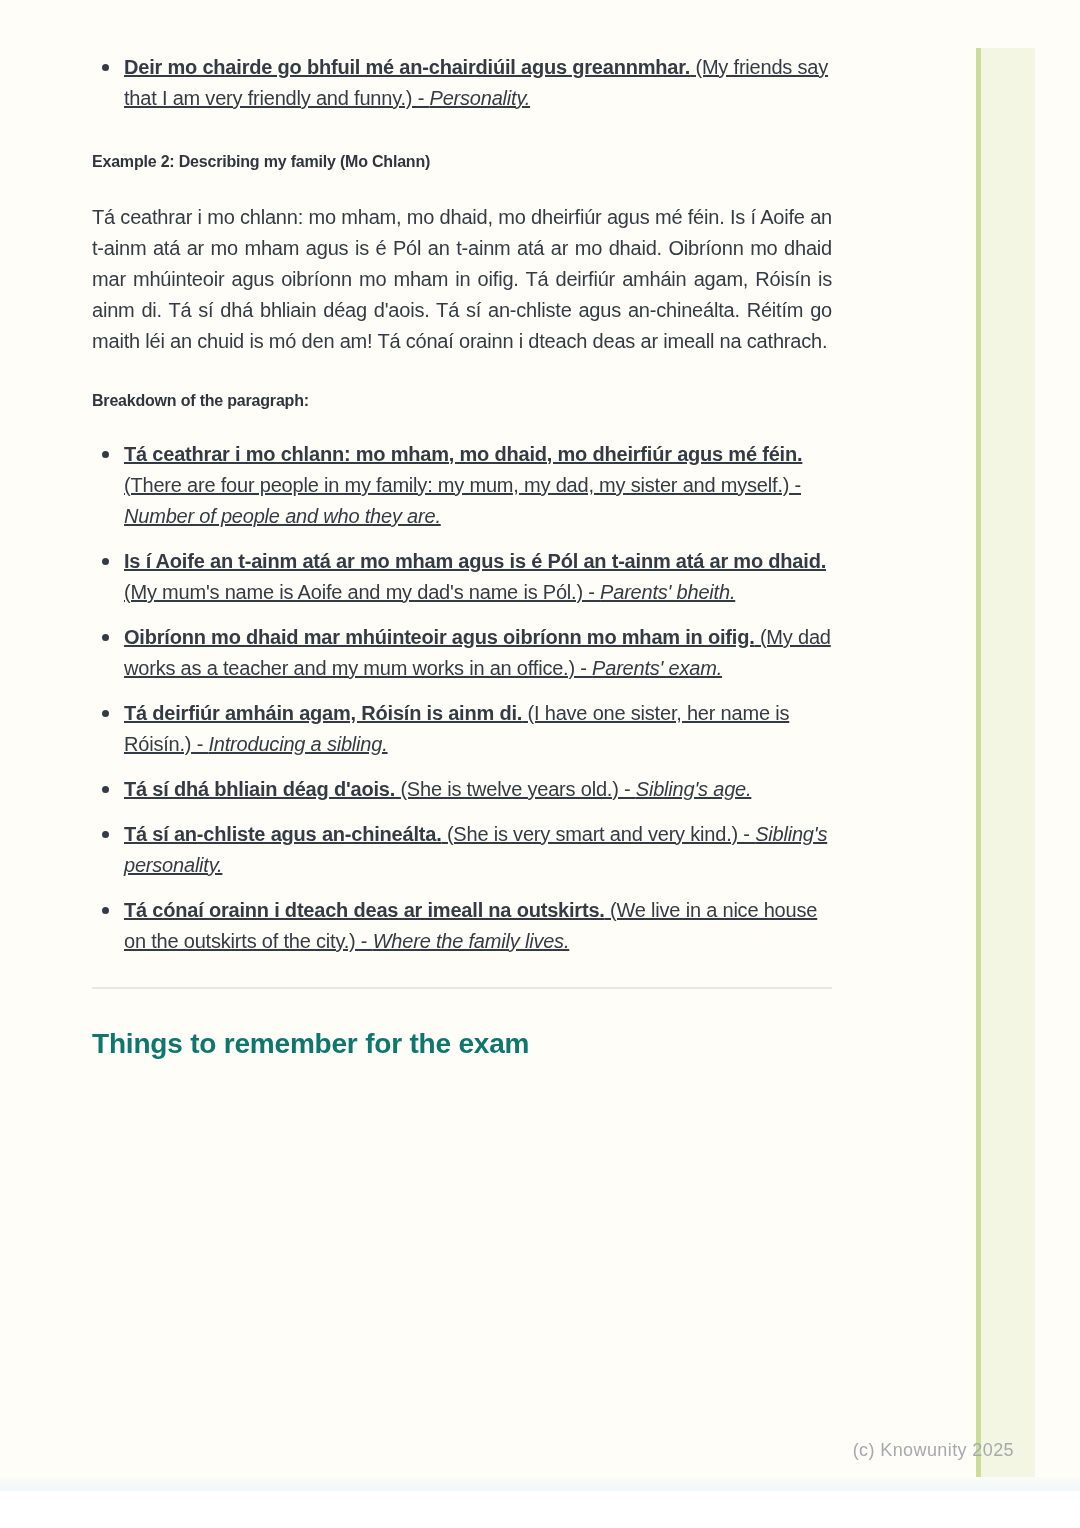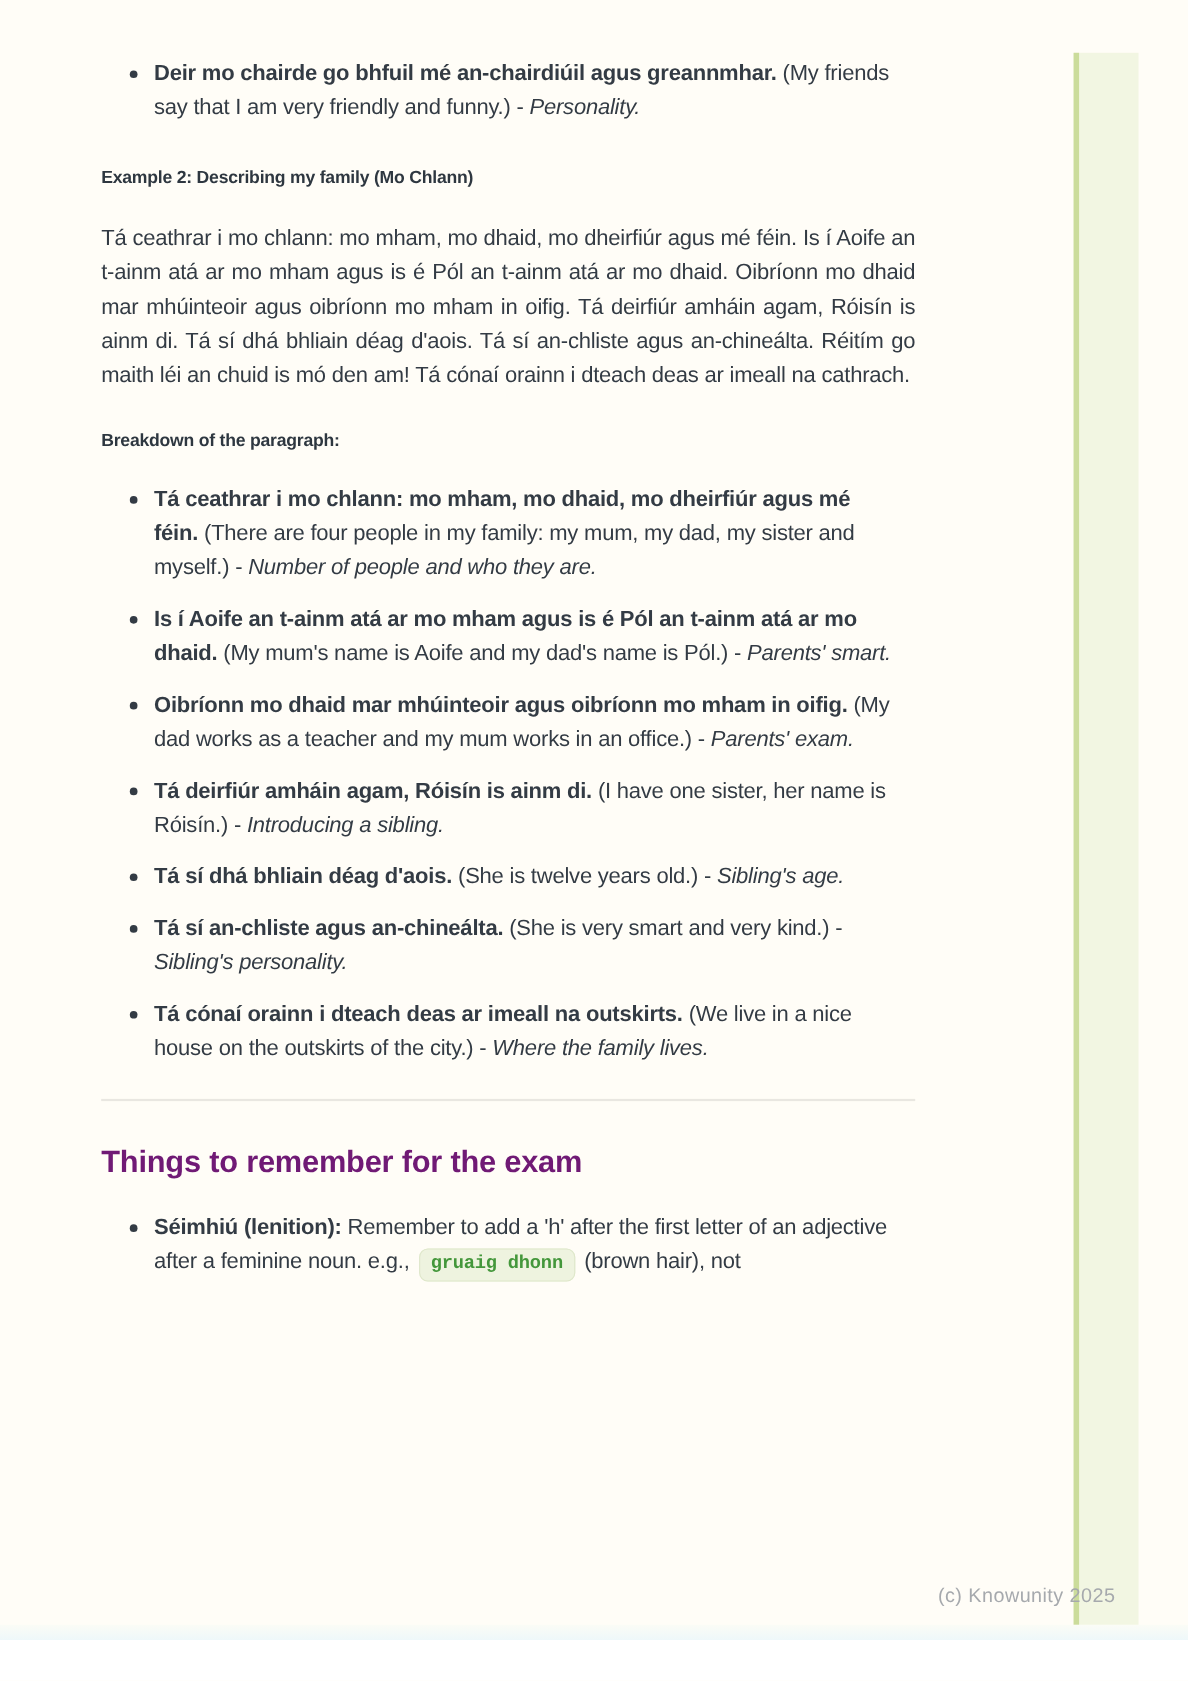--- a/index.html
+++ b/index.html
@@ -26,40 +26,40 @@
   }
   .bottom-white {
     position:absolute; left:0; top:1491px; width:1080px; height:37px;
     background:#ffffff; z-index:2;
   }
   .content {
     position:absolute; left:92px; top:0; width:740px;
     font-size:20px; line-height:31px; letter-spacing:-0.2px; z-index:3;
   }
   .blist { list-style:none; margin:0; padding:0; }
-  .blist li { position:relative; padding-left:32px; margin:16px; }
+  .blist li { position:relative; padding-left:32px; margin:0;text-decoration:underline; }
   .blist li + li { margin-top:14px; }
   .blist li::before {
     content:""; position:absolute; left:10px; top:12px;
     width:7px; height:7px; border-radius:50%; background:#333b44;
   }
   .intro-list { margin-top:52px; }
   h3.sub {
     font-size:16px; line-height:28px; font-weight:bold;
     margin:34px 0 0 0; color:#2e3740;
   }
   h3.sub2 { margin-top:30px; }
   .para { margin:26px 0 0 0; text-align:justify; }
   .breakdown-list { margin-top:24px; }
   hr.divider {
     border:none; border-top:2px solid #e9e7e1;
     margin:30px 0 0 0; width:740px;
   }
   h2.green {
-    color:#701a75; font-size:28px; line-height:34px; font-weight:bold;
+    color:#0f766e; font-size:28px; line-height:34px; font-weight:bold;
     margin:38px 0 0 0; letter-spacing:-0.2px;
   }
   .exam-list { margin-top:28px; }
   strong.ga { font-weight:bold; }
   em.note { font-style:italic; }
   code.chip {
     font-family:"Liberation Mono","DejaVu Sans Mono",monospace;
     font-weight:bold; font-size:17px; color:#44973b;
     background:#eef3df; border:1px solid #dee7ca; border-radius:8px;
     padding:4px 10px 5px 10px; margin:0 3px; white-space:nowrap;
@@ -85,33 +85,30 @@
     </ul>
 
     <h3 class="sub">Example 2: Describing my family (Mo Chlann)</h3>
 
     <p class="para">Tá ceathrar i mo chlann: mo mham, mo dhaid, mo dheirfiúr agus mé féin. Is í Aoife an t-ainm atá ar mo mham agus is é Pól an t-ainm atá ar mo dhaid. Oibríonn mo dhaid mar mhúinteoir agus oibríonn mo mham in oifig. Tá deirfiúr amháin agam, Róisín is ainm di. Tá sí dhá bhliain déag d'aois. Tá sí an-chliste agus an-chineálta. Réitím go maith léi an chuid is mó den am! Tá cónaí orainn i dteach deas ar imeall na cathrach.</p>
 
     <h3 class="sub sub2">Breakdown of the paragraph:</h3>
 
     <ul class="blist breakdown-list">
       <li><strong class="ga">Tá ceathrar i mo chlann: mo mham, mo dhaid, mo dheirfiúr agus mé féin.</strong><span> (There are four people in my family: my mum, my dad, my sister and myself.) - </span><em class="note">Number of people and who they are.</em></li>
-      <li><strong class="ga">Is í Aoife an t-ainm atá ar mo mham agus is é Pól an t-ainm atá ar mo dhaid.</strong><span> (My mum's name is Aoife and my dad's name is Pól.) - </span><em class="note">Parents' smart.</em></li>
+      <li><strong class="ga">Is í Aoife an t-ainm atá ar mo mham agus is é Pól an t-ainm atá ar mo dhaid.</strong><span> (My mum's name is Aoife and my dad's name is Pól.) - </span><em class="note">Parents' bheith.</em></li>
       <li><strong class="ga">Oibríonn mo dhaid mar mhúinteoir agus oibríonn mo mham in oifig.</strong><span> (My dad works as a teacher and my mum works in an office.) - </span><em class="note">Parents' exam.</em></li>
       <li><strong class="ga">Tá deirfiúr amháin agam, Róisín is ainm di.</strong><span> (I have one sister, her name is Róisín.) - </span><em class="note">Introducing a sibling.</em></li>
       <li><strong class="ga">Tá sí dhá bhliain déag d'aois.</strong><span> (She is twelve years old.) - </span><em class="note">Sibling's age.</em></li>
       <li><strong class="ga">Tá sí an-chliste agus an-chineálta.</strong><span> (She is very smart and very kind.) - </span><em class="note">Sibling's personality.</em></li>
       <li><strong class="ga">Tá cónaí orainn i dteach deas ar imeall na outskirts.</strong><span> (We live in a nice house on the outskirts of the city.) - </span><em class="note">Where the family lives.</em></li>
     </ul>
 
     <hr class="divider">
 
     <h2 class="green">Things to remember for the exam</h2>
 
-    <ul class="blist exam-list">
-      <li><strong class="ga">Séimhiú (lenition):</strong><span> Remember to add a 'h' after the first letter of an adjective after a feminine noun. e.g., </span><code class="chip">gruaig dhonn</code><span> (brown hair), not</span></li>
-    </ul>
 
   </div>
 
   <div class="watermark">(c) Knowunity 2025</div>
 
 </div>
 
 </body></html>

